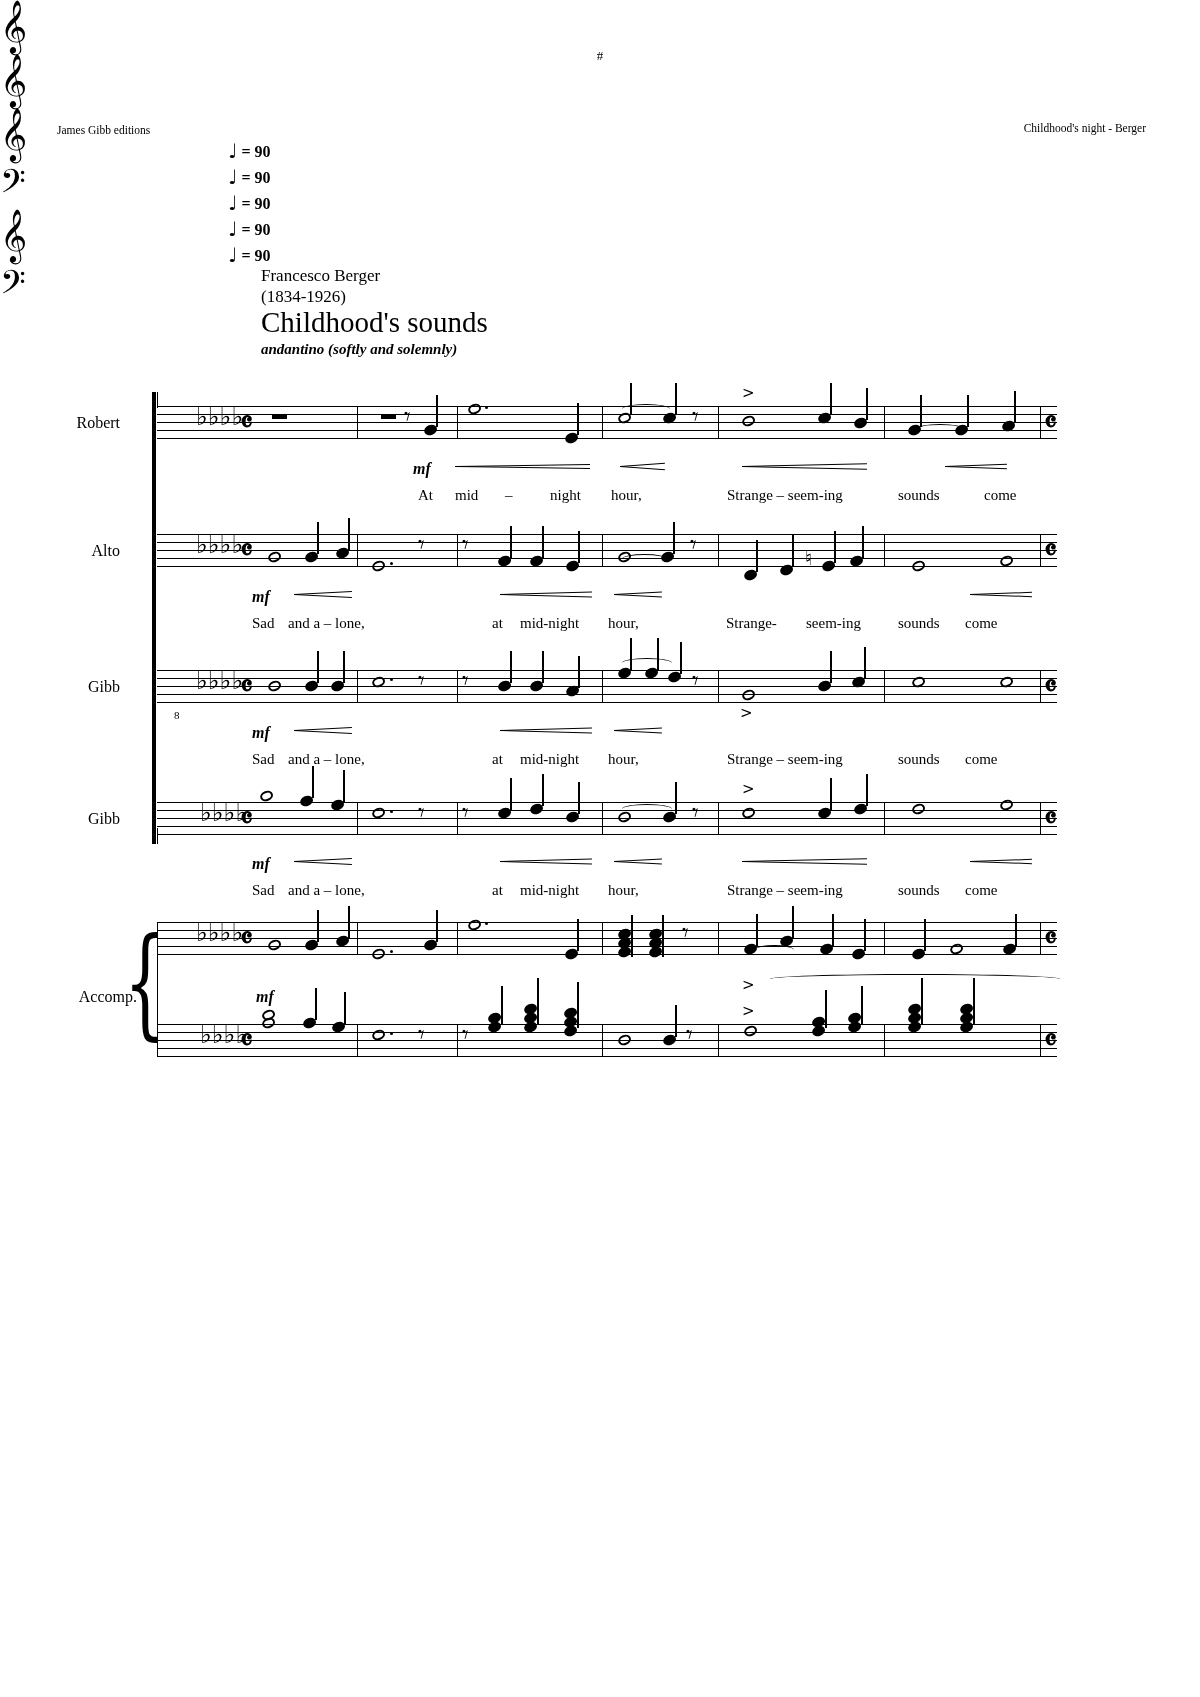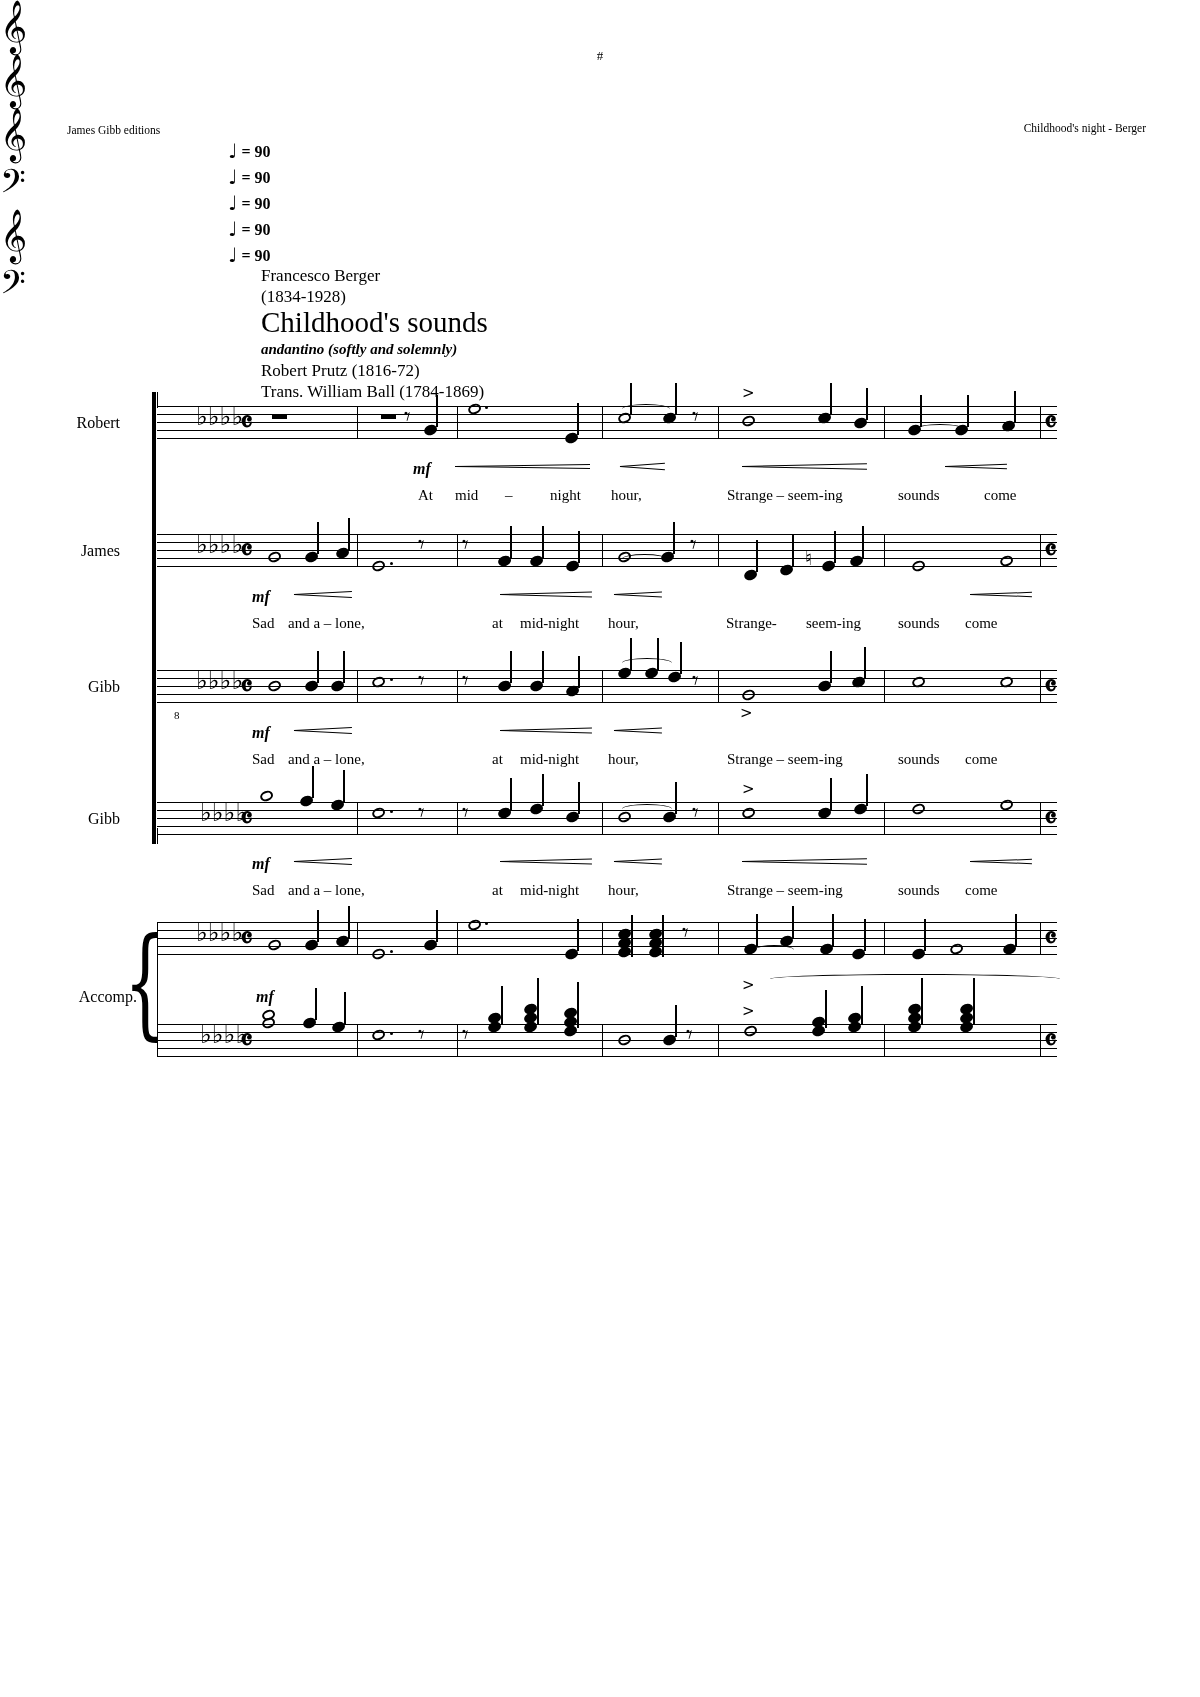--- a/index.html
+++ b/index.html
@@ -26,21 +26,20 @@
     top: 48px; left: 0; width: 1200px;
     text-align: center;
     font-size: 13px;
     font-family: "Liberation Serif", serif;
   }
   .hdr-left {
     position: absolute;
     left: 57px; top: 124px;
     font-size: 11.5px;
     font-family: "Liberation Serif", serif;
-    margin-left: 10px;
   }
   .hdr-right {
     position: absolute;
     right: 54px; top: 122px;
     font-size: 11.5px;
     font-family: "Liberation Serif", serif;
   }
   
   .tempo {
     position: absolute;
@@ -239,28 +238,24 @@
     <span class="notehead">♩</span>
     <span>= 90</span>
   </div>
   <div class="tempo" style="top:243px">
     <span class="notehead">♩</span>
     <span>= 90</span>
   </div>
 
   <div class="composer">
     <div>Francesco Berger</div>
-    <div>(1834-1928)</div>
+    <div>(1834-1926)</div>
   </div>
   <div class="main-title">Childhood's sounds</div>
   <div class="direction">andantino (softly and solemnly)</div>
-  <div class="lyricist">
-    <div>Robert Prutz (1816-72)</div>
-    <div>Trans. William Ball (1784-1869)</div>
-  </div>
 
   <div class="part-name" style="left:45px; top:414px; width:75px;">Robert</div>
 
   <div class="staff" style="top:406px;">
     <div class="line"></div>
     <div class="line"></div>
     <div class="line"></div>
     <div class="line"></div>
     <div class="line"></div>
   </div>
@@ -334,21 +329,21 @@
 
   <div class="lyric" style="left:418px; top:487px;">At</div>
   <div class="lyric" style="left:455px; top:487px;">mid</div>
   <div class="lyric" style="left:505px; top:487px;">–</div>
   <div class="lyric" style="left:550px; top:487px;">night</div>
   <div class="lyric" style="left:611px; top:487px;">hour,</div>
   <div class="lyric" style="left:727px; top:487px;">Strange – seem-ing</div>
   <div class="lyric" style="left:898px; top:487px;">sounds</div>
   <div class="lyric" style="left:984px; top:487px;">come</div>
 
-  <div class="part-name" style="left:45px; top:542px; width:75px;">James</div>
+  <div class="part-name" style="left:45px; top:542px; width:75px;">Alto</div>
 
   <div class="staff" style="top:534px;">
     <div class="line"></div>
     <div class="line"></div>
     <div class="line"></div>
     <div class="line"></div>
     <div class="line"></div>
   </div>
   <div class="gclef" style="left:164px; top:518px;">𝄞</div>
   <div class="keysig" style="left:196px; top:532px;">♭♭♭♭</div>

